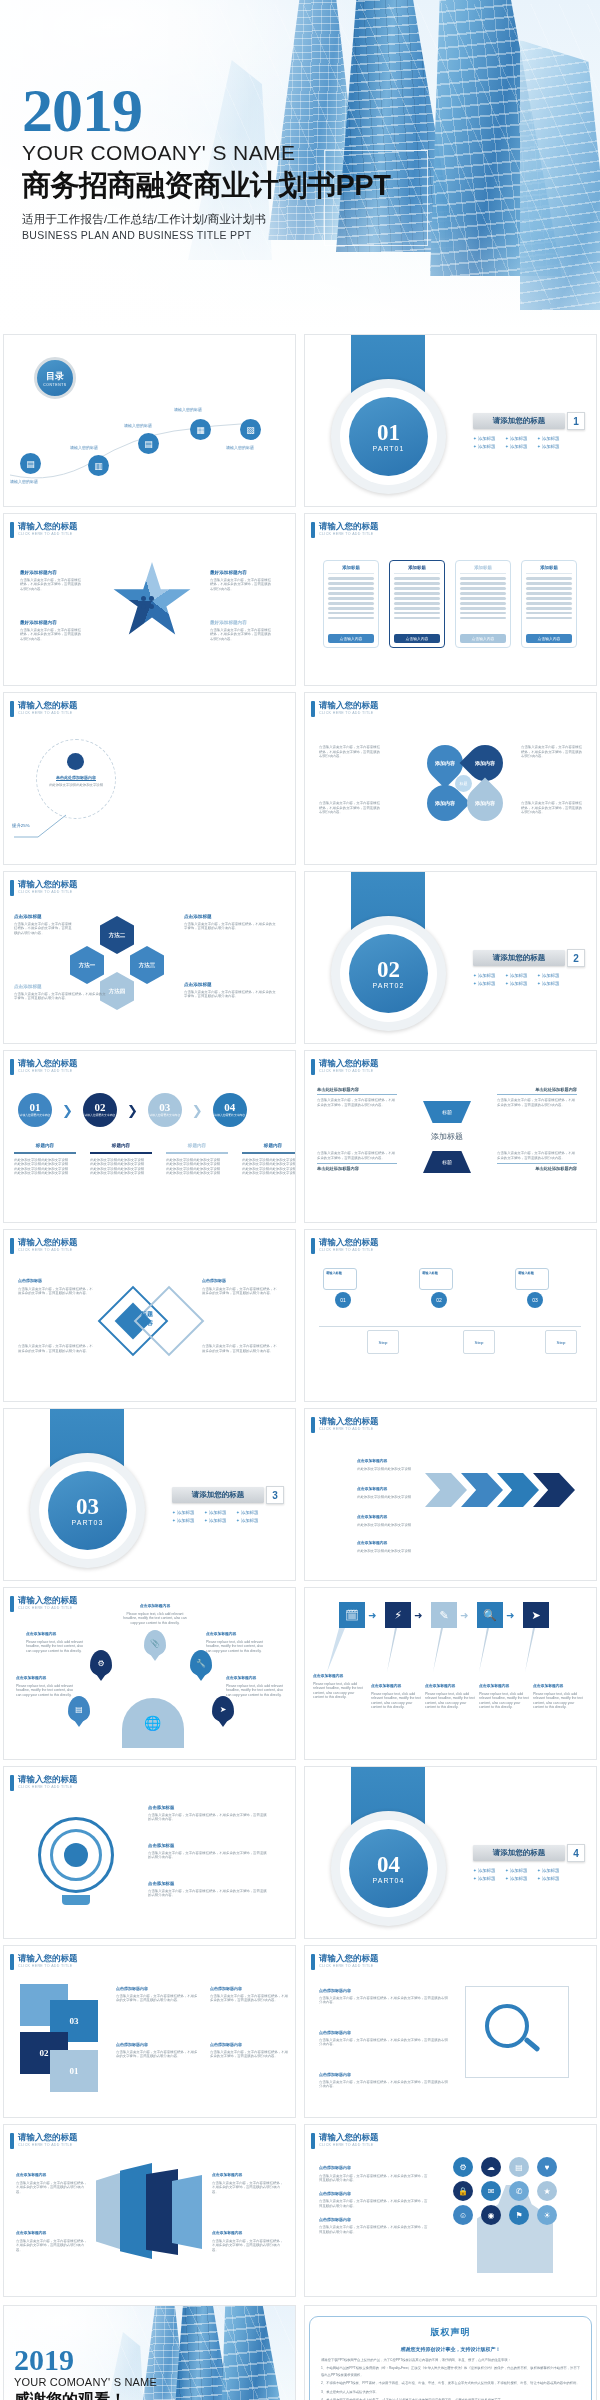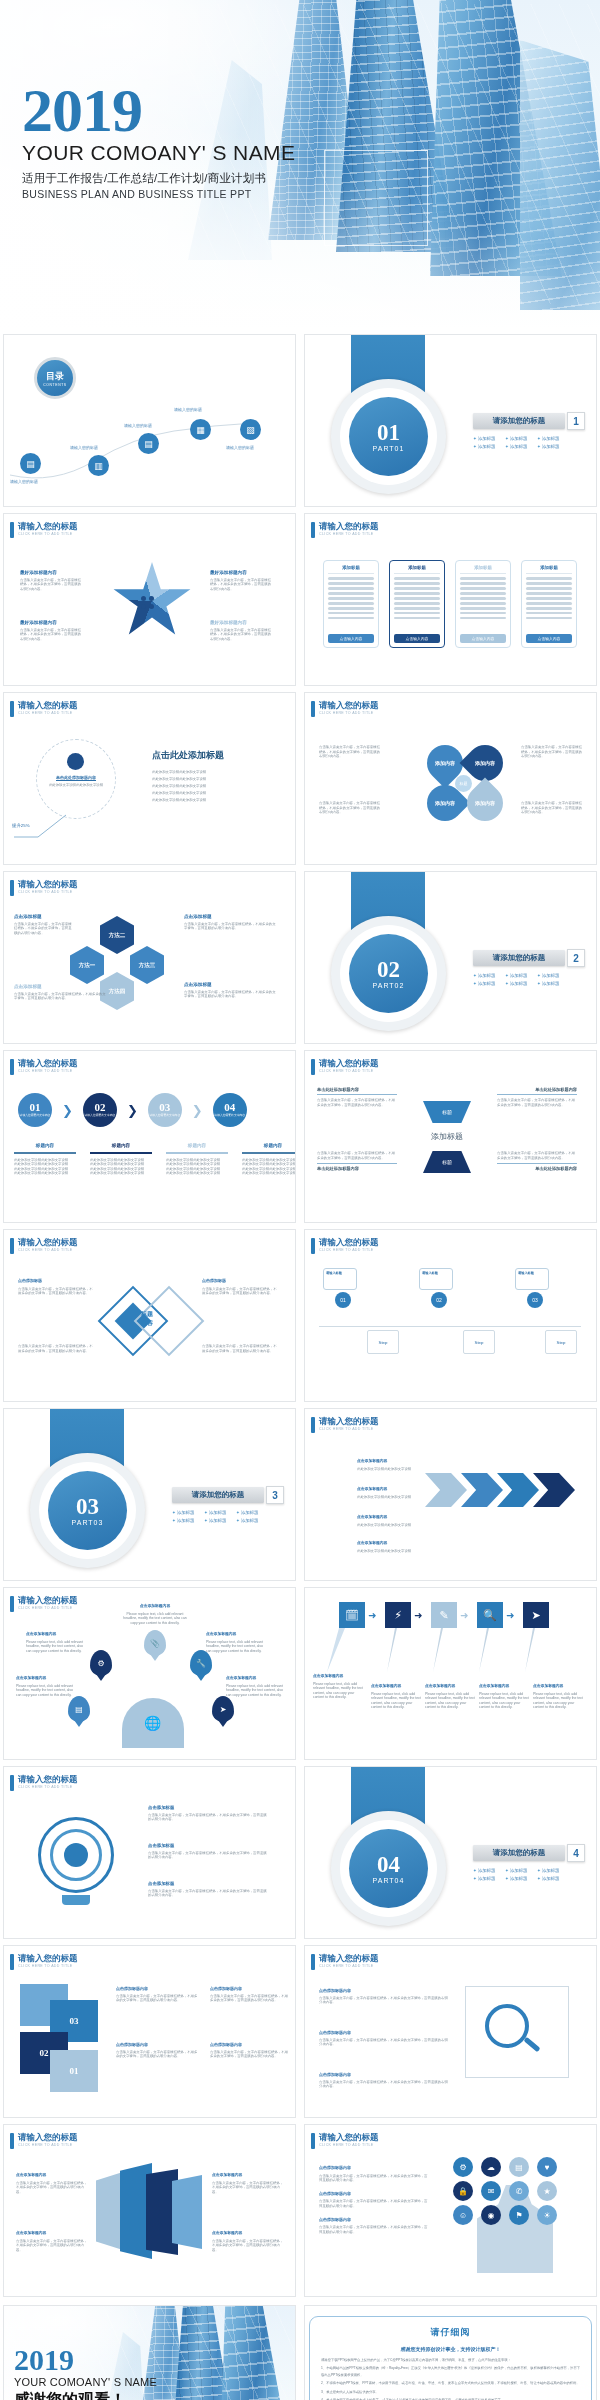--- a/index.html
+++ b/index.html
@@ -322,20 +322,21 @@
   <div class="tower t1"></div>
   <div class="tower t2"></div>
   <div class="tower t3"></div>
   <div class="tower t4"></div>
   <div class="cover-wire"></div>
   <div class="cover-frame"></div>
   <div class="cover-haze"></div>
   <div class="cover-text">
     <div class="cover-year">2019</div>
     <div class="cover-company">YOUR COMOANY'  S NAME</div>
+    <div class="cover-title">商务招商融资商业计划书PPT</div>
     <div class="cover-sub1">适用于工作报告/工作总结/工作计划/商业计划书</div>
     <div class="cover-sub2">BUSINESS PLAN AND BUSINESS TITLE PPT</div>
   </div>
 </div>
 
 <div class="grid">
 
   <div class="slide">
     <div class="toc-circle">
       <b>目录</b>
@@ -494,30 +495,20 @@
     <div style="position:absolute;left:32px;top:46px;width:80px;height:80px;border:1px dashed #c3d2de;border-radius:50%"></div>
     <div style="position:absolute;left:63px;top:60px;width:17px;height:17px;border-radius:50%;background:#1f4e89"></div>
     <div style="position:absolute;left:40px;top:82px;width:64px;text-align:center">
       <div class="tiny-b" style="font-size:4px;text-decoration:underline">单击此处添加标题内容</div>
       <div class="tiny" style="margin-top:2px">此处添加文字说明此处添加文字说明</div>
     </div>
     <svg style="position:absolute;left:8px;top:118px" width="60" height="30">
       <path d="M2 26 L26 26 L54 4" fill="none" stroke="#8fb7d4" stroke-width="1"></path>
     </svg>
     <div style="position:absolute;left:8px;top:130px;font-size:4.4px;color:#2b6ea8">提升25%</div>
-    <div style="position:absolute;left:148px;top:56px;width:130px">
-      <div style="font-size:9px;font-weight:700;color:#24567f">点击此处添加标题</div>
-      <div class="tiny" style="margin-top:7px;line-height:7px">
-        <div>此处添加文字说明此处添加文字说明</div>
-        <div>此处添加文字说明此处添加文字说明</div>
-        <div>此处添加文字说明此处添加文字说明</div>
-        <div>此处添加文字说明此处添加文字说明</div>
-        <div>此处添加文字说明此处添加文字说明</div>
-      </div>
-    </div>
   </div>
 
   <div class="slide">
     <div class="slide-hd">
       <div class="hd-bar"></div>
       <div>
           <div class="hd-cn">请输入您的标题</div>
            <div class="hd-en">CLICK HERE TO ADD TITLE</div>
         </div>
     </div>
@@ -1069,21 +1060,21 @@
     <div class="thanks-text">
       <div class="th-year">2019</div>
       <div class="th-company">YOUR COMOANY'  S NAME</div>
       <div class="th-title">感谢您的观看！</div>
 
     </div>
   </div>
 
   <div class="copyright">
     <div class="cp-card">
-      <div class="cp-title">请仔细阅</div>
+      <div class="cp-title">版权声明</div>
       <div class="cp-lead">感谢您支持原创设计事业，支持设计版权产！</div>
       <div class="cp-p">感谢您下载PPT模板网平台上提供的产品，为了C您PPT模板以及其它内容的不同，请仔细阅、半意、预算，在此声明的注意事项：</div>
       <div class="cp-li">1、本站网站出品的PPT模板是免费用的（即：Royalty-Free）正版受《中华人民共和国著作权法》和《世界版权公约》的保护，作品的所有权、版权和解释权归本站所有，没有下载出品PPT模板要权使用权。</div>
       <div class="cp-li">2、不得将本站的PPT模板、PPT素材，本身用于再造、或者出租、出借、申述、出售、发布在会字方式向他人提供使用，不得被转授权、出售、转让本站内容或其内容中的权利。</div>
       <div class="cp-li">3、禁止您向他人人展示或提供的分享。</div>
       <div class="cp-li">4、禁止用户用下载的任何方式上传售等，或者作品或以必第三方提供的第四月度免费下载，或通过种类商店提供各类的等等。</div>
     </div>
   </div>
 
 </div>

